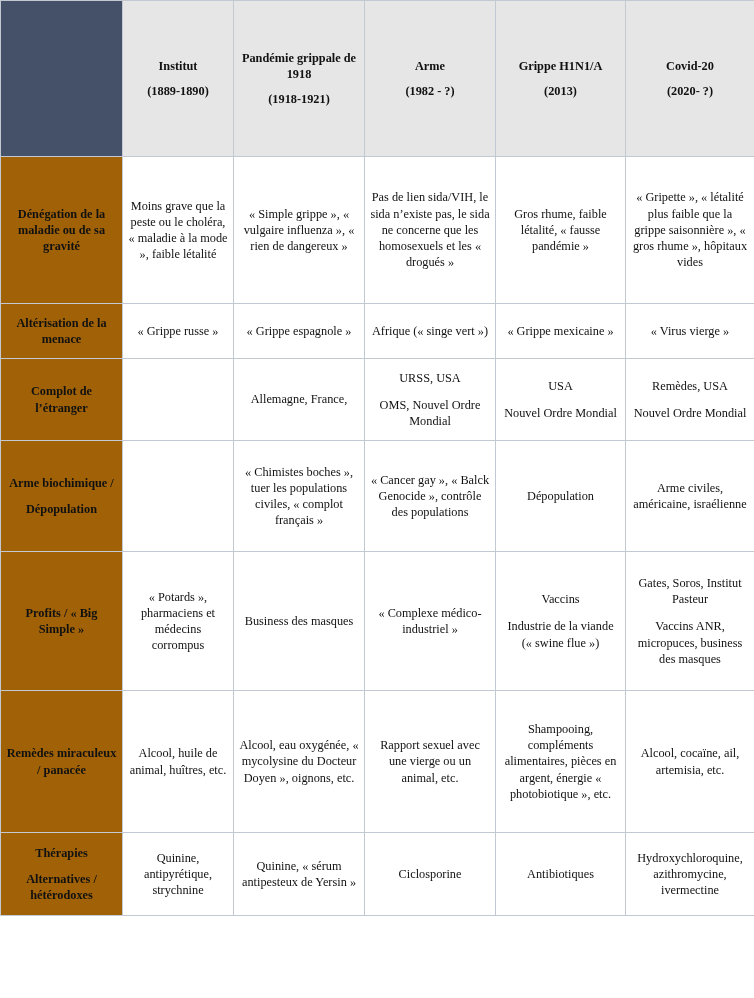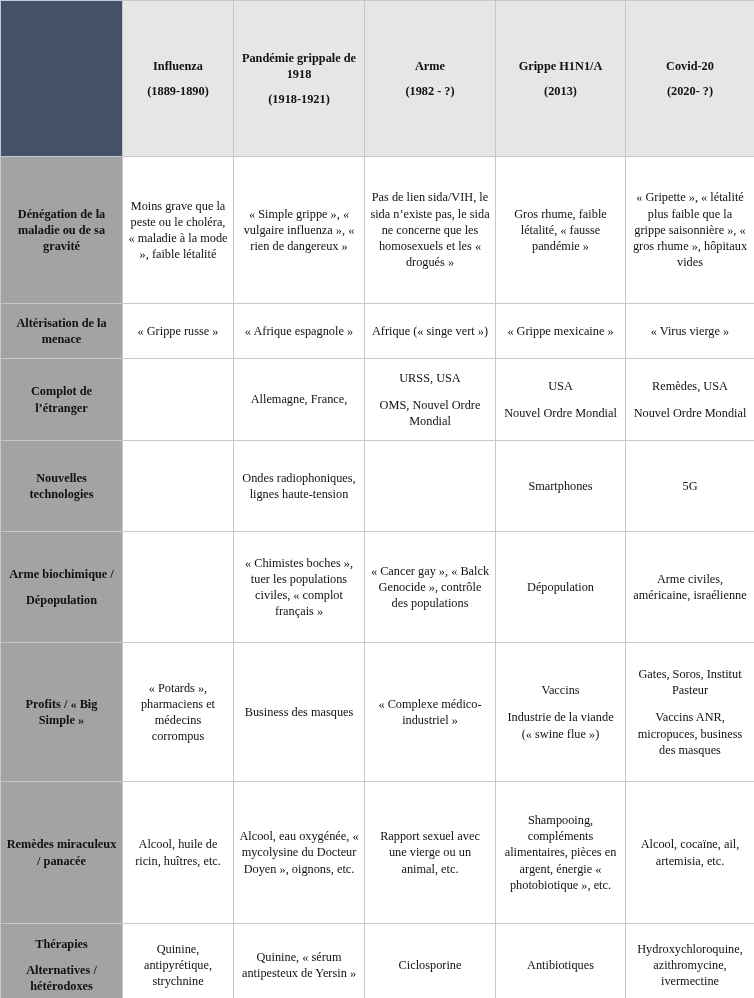--- a/index.html
+++ b/index.html
@@ -50,21 +50,21 @@
   thead th.corner-cell {
     background: #445168;
     border: 1px solid #445168;
     border-bottom: 2px solid #6f7785;
   }
   .hdr-line { display: block; }
   .hdr-gap  { display: block; height: 9px; }
 
   
   td.row-label {
-    background: #a3a3a3;
+    background: #a16207;
     font-weight: bold;
     font-size: 12.6px;
     line-height: 1.42;
     color: #0d0d0d;
   }
   td.row-label .lbl-gap { display: block; height: 10px; }
 
   
   tbody td.data-cell {
     background: #ffffff;
@@ -85,21 +85,21 @@
     <col class="c-1">
     <col class="c-2">
     <col class="c-3">
     <col class="c-4">
     <col class="c-5">
   </colgroup>
   <thead>
     <tr>
       <th class="corner-cell"></th>
       <th>
-        <span class="hdr-line">Influenza</span>
+        <span class="hdr-line">Institut</span>
         <span class="hdr-gap"></span>
         <span class="hdr-line">(1889-1890)</span>
       </th>
       <th>
         <span class="hdr-line">Pandémie grippale de 1918</span>
         <span class="hdr-gap"></span>
         <span class="hdr-line">(1918-1921)</span>
       </th>
       <th>
         <span class="hdr-line">Arme</span>
@@ -129,47 +129,37 @@
       <td class="data-cell">Pas de lien sida/VIH, le sida n’existe pas, le sida ne concerne que les homosexuels et les « drogués »</td>
       <td class="data-cell">Gros rhume, faible létalité, « fausse pandémie »</td>
       <td class="data-cell">« Gripette », « létalité plus faible que la grippe saisonnière », « gros rhume », hôpitaux vides</td>
     </tr>
 
     <tr style="height:55px">
       <td class="row-label">
         <span>Altérisation de la menace</span>
       </td>
       <td class="data-cell">« Grippe russe »</td>
-      <td class="data-cell">« Afrique espagnole »</td>
+      <td class="data-cell">« Grippe espagnole »</td>
       <td class="data-cell">Afrique (« singe vert »)</td>
       <td class="data-cell">« Grippe mexicaine »</td>
       <td class="data-cell">« Virus vierge »</td>
     </tr>
 
     <tr style="height:82px">
       <td class="row-label">
         <span>Complot de l’étranger</span>
       </td>
       <td class="data-cell"></td>
       <td class="data-cell">Allemagne, France,</td>
       <td class="data-cell"><span>URSS, USA</span><span class="cell-gap"></span><span>OMS, Nouvel Ordre Mondial</span></td>
       <td class="data-cell"><span>USA</span><span class="cell-gap"></span><span>Nouvel Ordre Mondial</span></td>
       <td class="data-cell"><span>Remèdes, USA</span><span class="cell-gap"></span><span>Nouvel Ordre Mondial</span></td>
     </tr>
 
-    <tr class="group-break" style="height:91px">
-      <td class="row-label">
-        <span>Nouvelles technologies</span>
-      </td>
-      <td class="data-cell"></td>
-      <td class="data-cell">Ondes radiophoniques, lignes haute-tension</td>
-      <td class="data-cell"></td>
-      <td class="data-cell">Smartphones</td>
-      <td class="data-cell">5G</td>
-    </tr>
 
     <tr style="height:111px">
       <td class="row-label">
         <span>Arme biochimique /</span>
         <span class="lbl-gap"></span>
         <span>Dépopulation</span>
       </td>
       <td class="data-cell"></td>
       <td class="data-cell">« Chimistes boches », tuer les populations civiles, « complot français »</td>
       <td class="data-cell">« Cancer gay », « Balck Genocide », contrôle des populations</td>
@@ -185,21 +175,21 @@
       <td class="data-cell">Business des masques</td>
       <td class="data-cell">« Complexe médico-industriel »</td>
       <td class="data-cell"><span>Vaccins</span><span class="cell-gap"></span><span>Industrie de la viande (« swine flue »)</span></td>
       <td class="data-cell"><span>Gates, Soros, Institut Pasteur</span><span class="cell-gap"></span><span>Vaccins ANR, micropuces, business des masques</span></td>
     </tr>
 
     <tr style="height:142px">
       <td class="row-label">
         <span>Remèdes miraculeux / panacée</span>
       </td>
-      <td class="data-cell">Alcool, huile de ricin, huîtres, etc.</td>
+      <td class="data-cell">Alcool, huile de animal, huîtres, etc.</td>
       <td class="data-cell">Alcool, eau oxygénée, « mycolysine du Docteur Doyen », oignons, etc.</td>
       <td class="data-cell">Rapport sexuel avec une vierge ou un animal, etc.</td>
       <td class="data-cell">Shampooing, compléments alimentaires, pièces en argent, énergie « photobiotique », etc.</td>
       <td class="data-cell">Alcool, cocaïne, ail, artemisia, etc.</td>
     </tr>
 
     <tr style="height:83px">
       <td class="row-label">
         <span>Thérapies</span>
         <span class="lbl-gap"></span>

